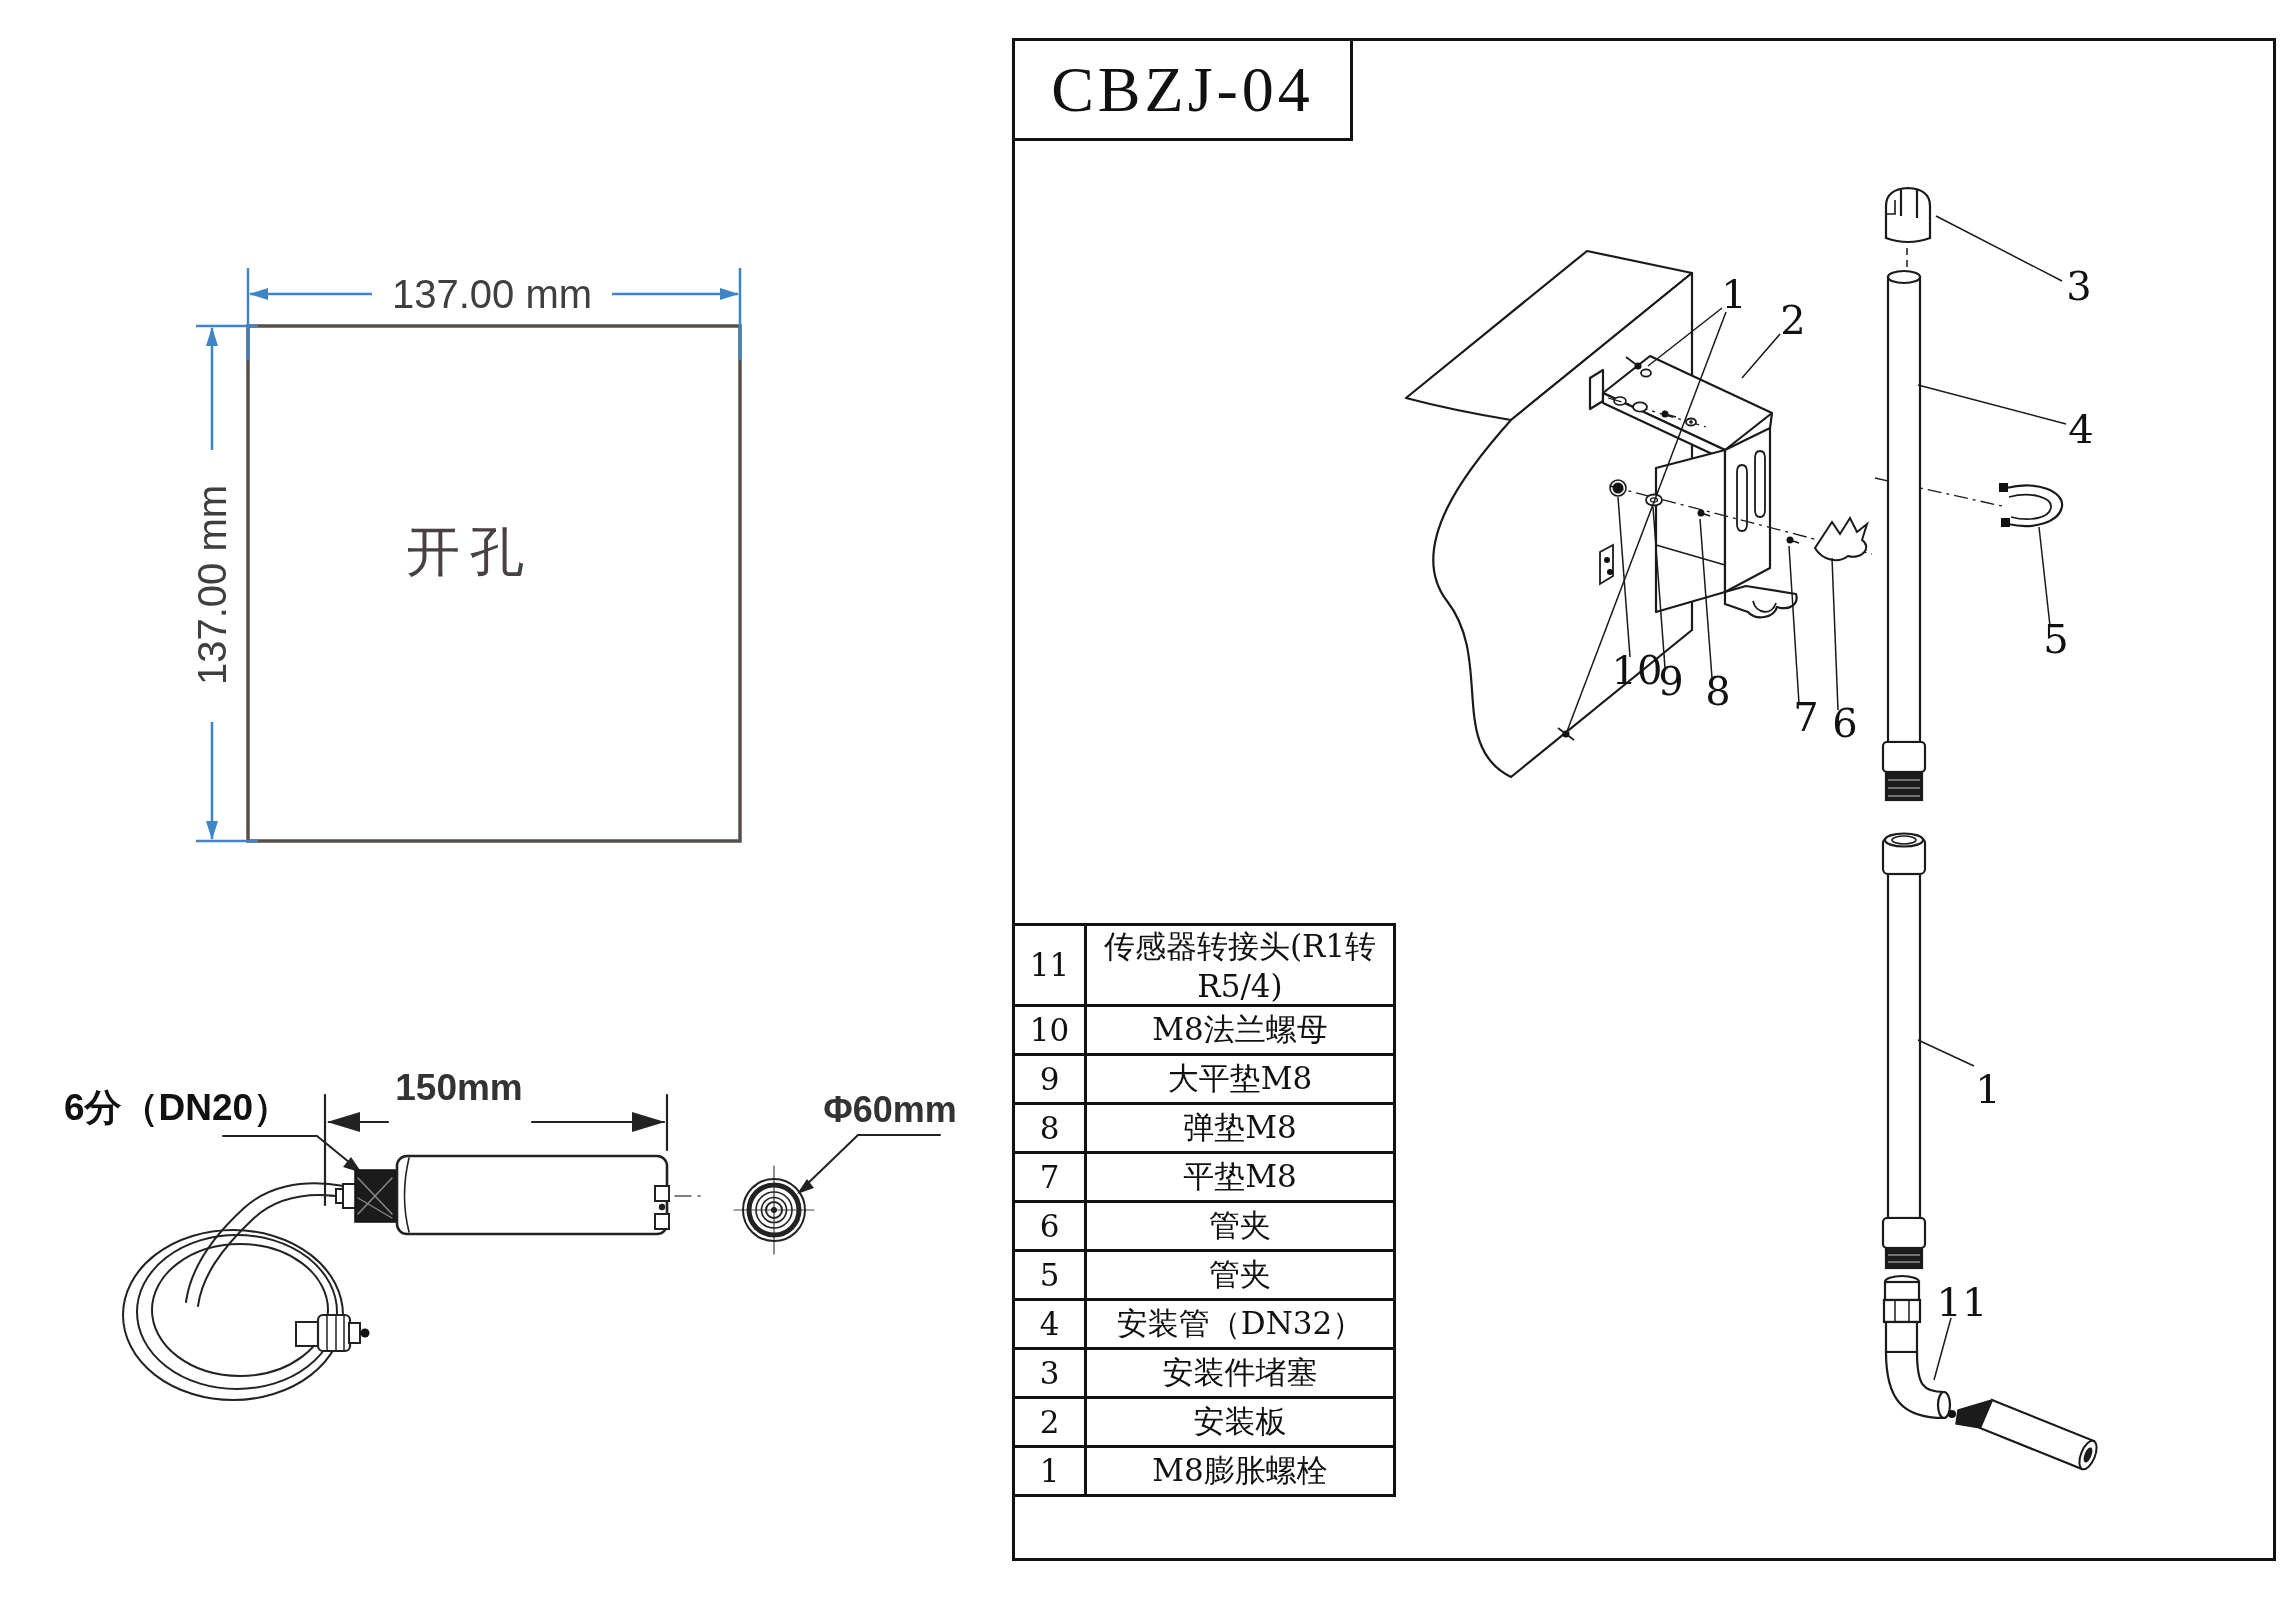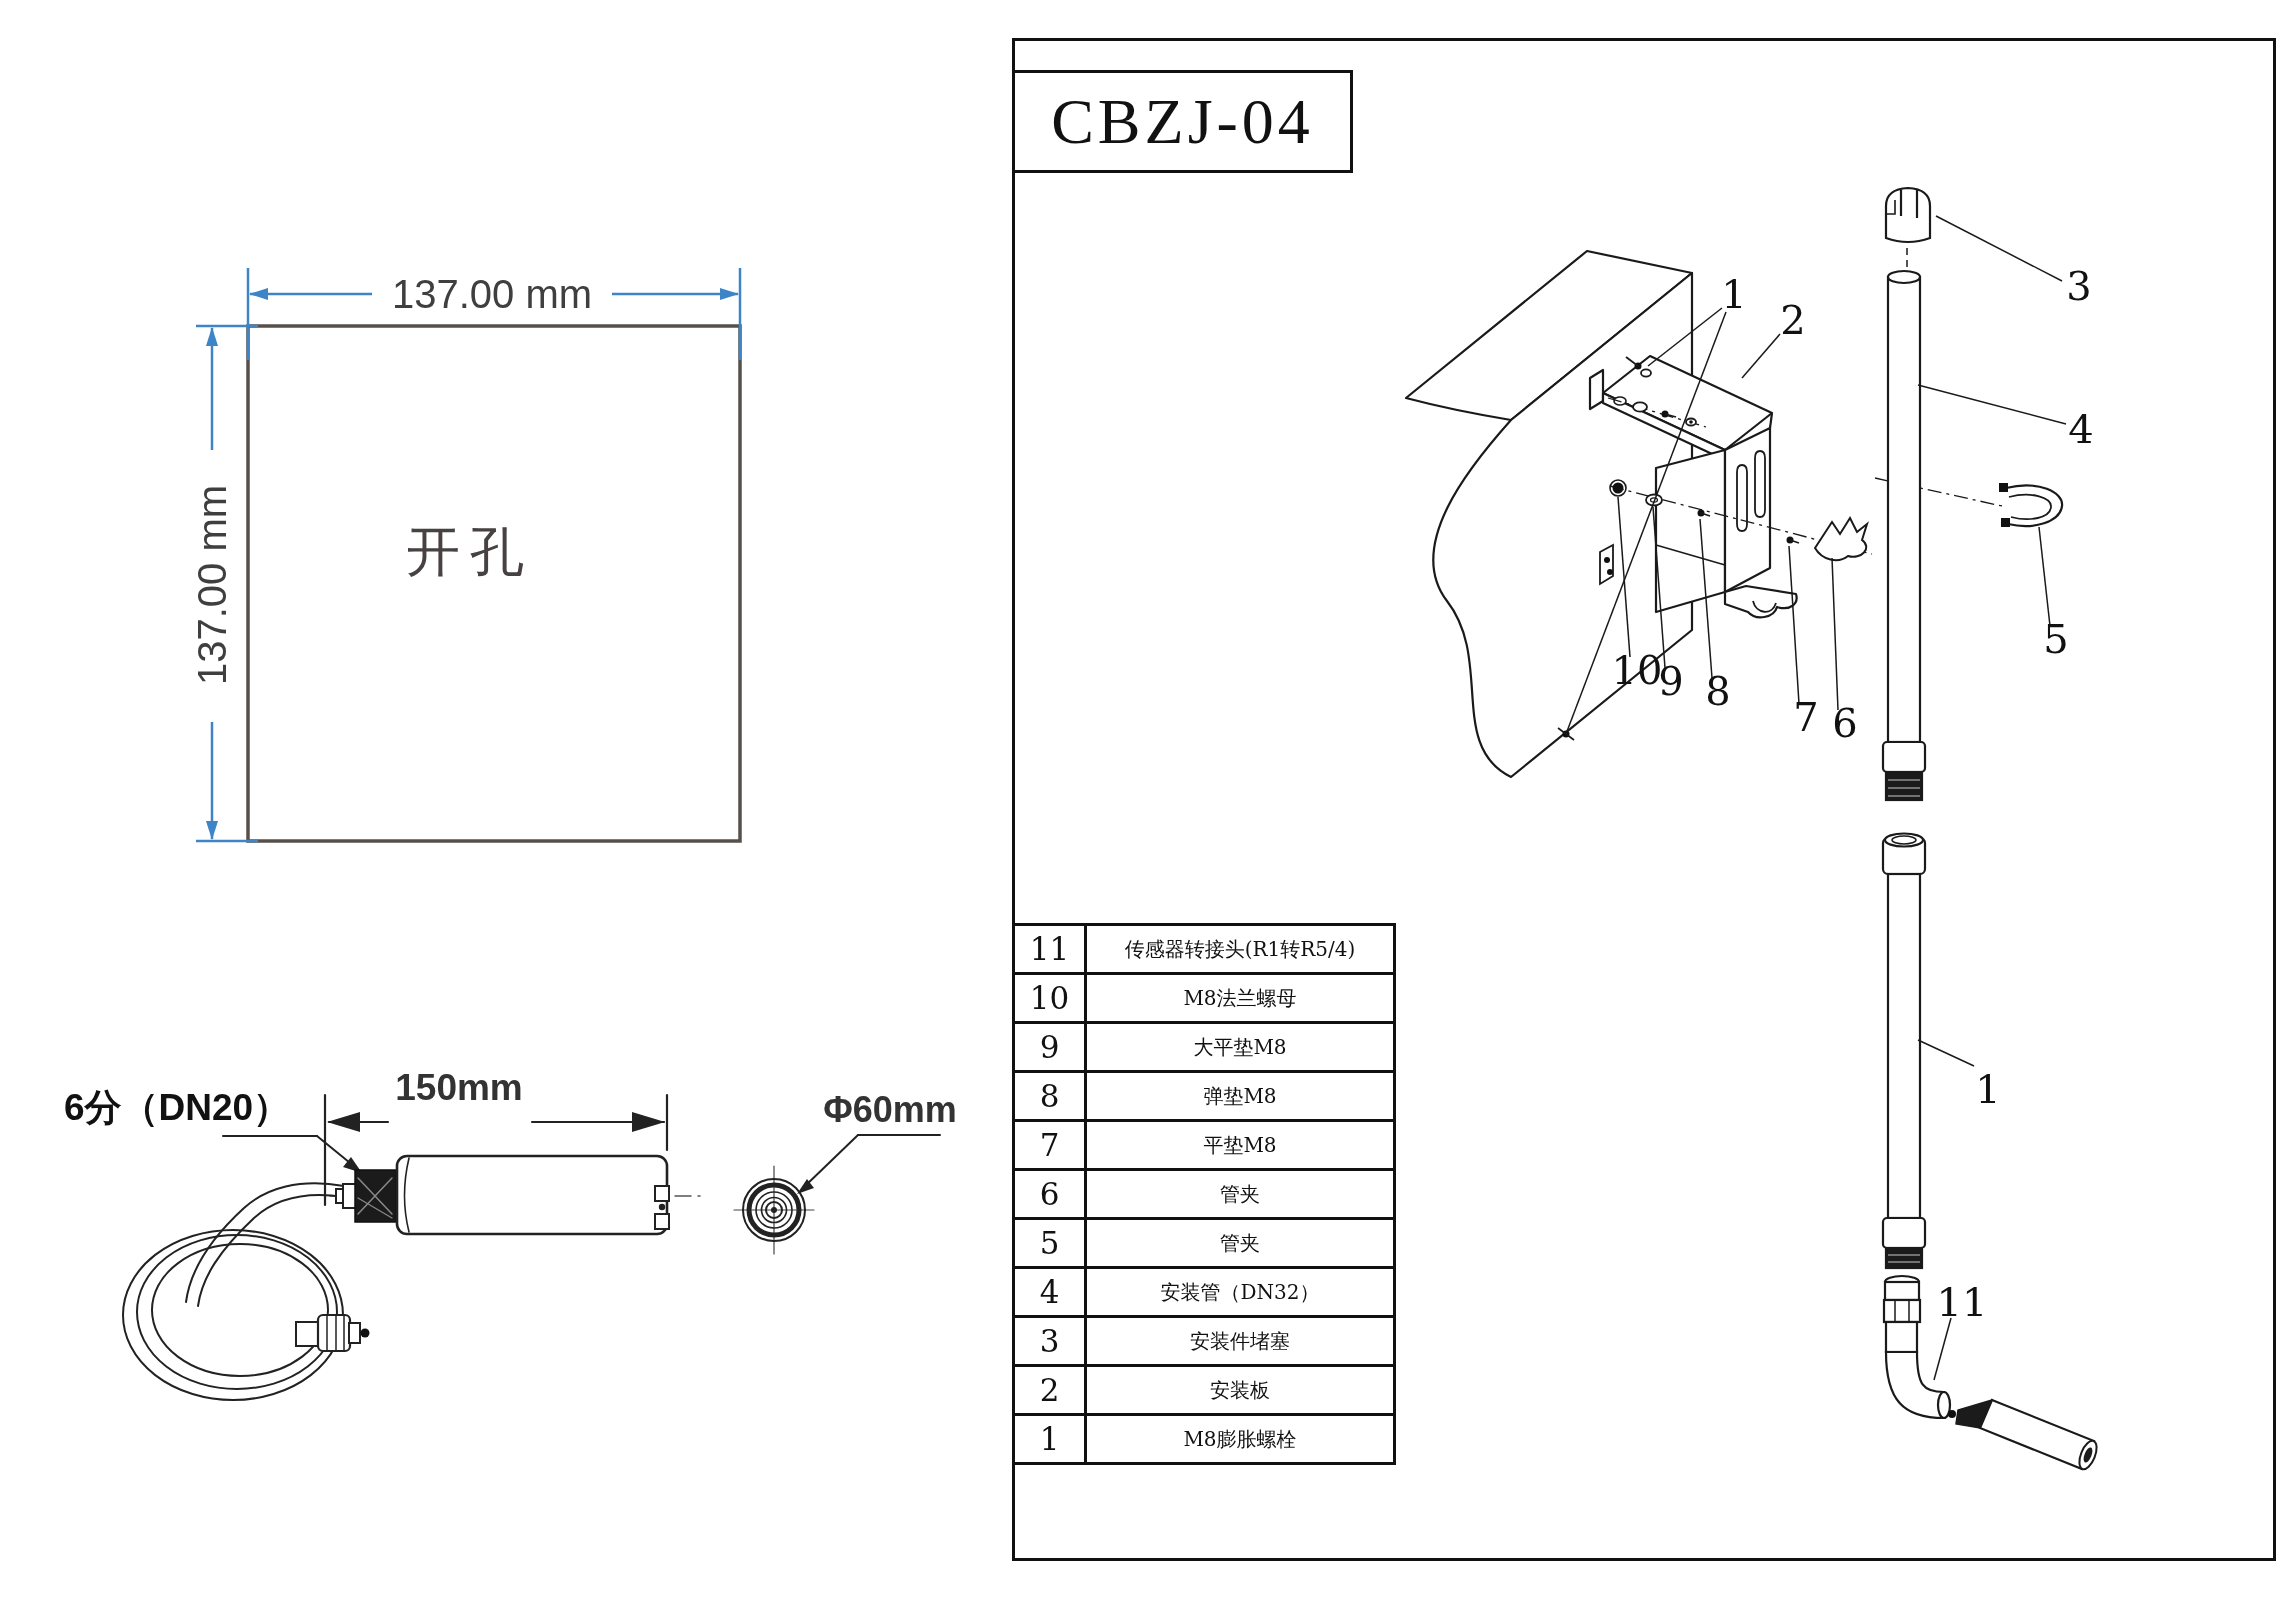--- a/index.html
+++ b/index.html
@@ -4,30 +4,30 @@
 <style>
   html,body{margin:0;padding:0;background:#ffffff;}
   #stage{position:relative;width:2280px;height:1600px;background:#ffffff;overflow:hidden;
          font-family:"Liberation Sans", sans-serif;}
   svg{position:absolute;left:0;top:0;}
   
   #panel{position:absolute;left:1012px;top:38px;width:1264px;height:1523px;
          border:3px solid #111;box-sizing:border-box;}
   #titlebox{position:absolute;left:1012px;top:38px;width:341px;height:103px;
             border:3px solid #111;box-sizing:border-box;display:flex;align-items:center;justify-content:center;
-            font-family:"Liberation Serif", serif;font-size:64px;letter-spacing:4px;color:#111;margin-top:32px;}
+            font-family:"Liberation Serif", serif;font-size:64px;letter-spacing:4px;color:#111;}
   
   #ptable{position:absolute;left:1012px;top:923px;border-collapse:collapse;table-layout:fixed;}
   #ptable td{border:3px solid #111;padding:0;text-align:center;vertical-align:middle;
              font-family:"DejaVu Serif", serif;color:#111;background:#fff;}
   #ptable .c1{width:69px;}
   #ptable .c2{width:306px;}
   #ptable tr.prow{height:49px;}
   #ptable tr.prow .num{font-size:31px;}
-  #ptable tr.prow .nm{font-size:20px;}
+  #ptable tr.prow .nm{font-size:31px;}
   #ptable tr.frow{height:98px;}
   #ptable tr.frow td{font-size:40px;}
   .lbl{font-family:"DejaVu Serif", serif;fill:#111;}
   text{user-select:none;}
 </style>
 </head>
 <body>
 
 <div id="stage">
 

